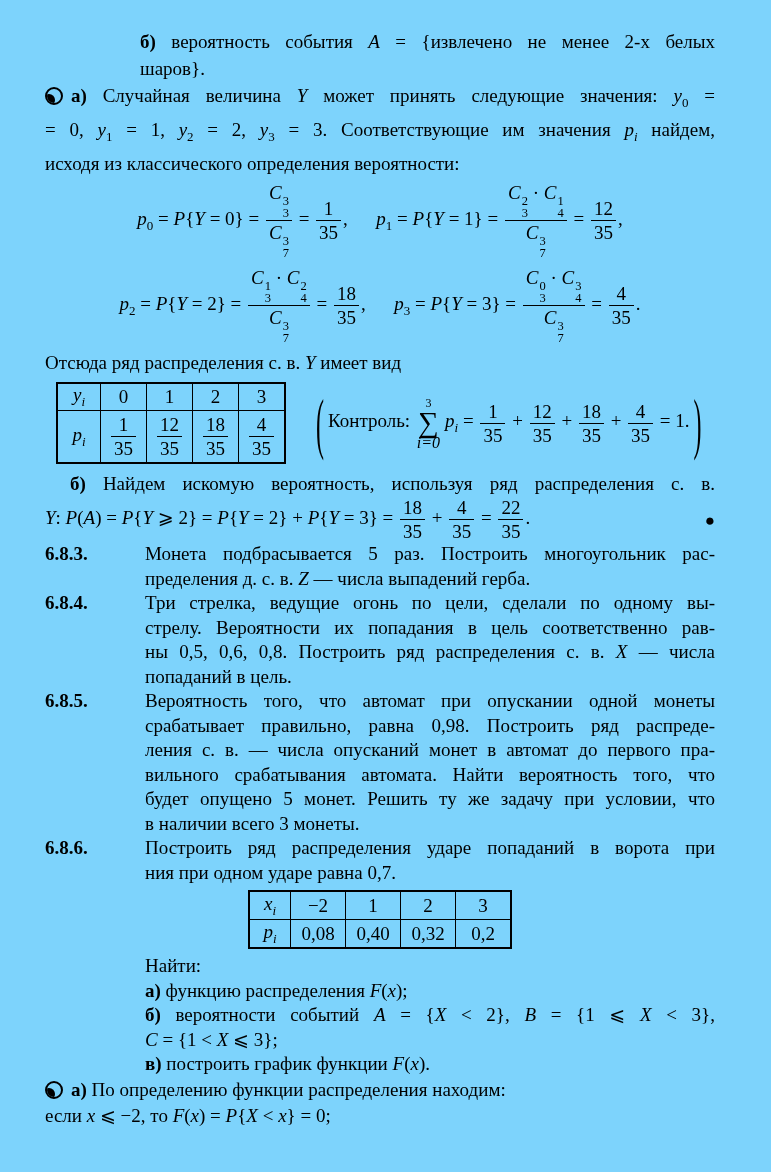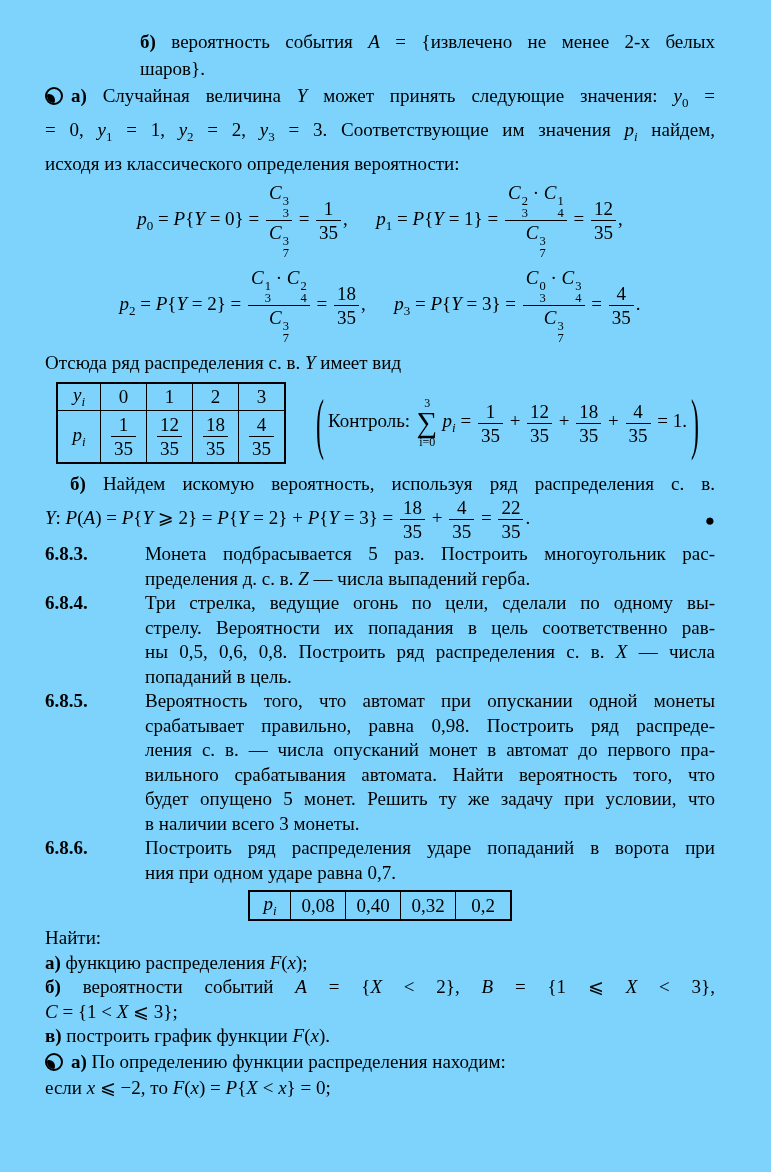--- a/index.html
+++ b/index.html
@@ -9,21 +9,21 @@
     font-family:"Liberation Serif","DejaVu Serif","DejaVu Sans",serif;
     font-size:19px;
     box-sizing:border-box;
     padding:28px 56px 0 45px;
     overflow:hidden;
   }
   .tl{ line-height:27px; position:relative; }
   .tl.j{ text-align:justify; text-align-last:justify; }
   .blk{ }
   .indentA{ margin-left:95px; }
-  .find{ }
+  .find{ margin-left:100px; }
   .find .tl{ line-height:24.5px; }
   .probs .tl{ line-height:24.5px; }
   .solend .tl{ line-height:26.5px; }
   .solb .tl:first-child{ text-indent:25px; }
 
   .rs-n{}
   .rs-b{ font-weight:bold; }
   .rs-i{ font-style:italic; }
   .rs-sub{ font-size:13px; vertical-align:-5px; }
   .rs-isub{ font-size:13px; font-style:italic; vertical-align:-5px; }
@@ -32,21 +32,21 @@
   .frac .num{ display:block; border-bottom:1.4px solid #000; padding:0 3px 1px; }
   .frac .den{ display:block; padding:1px 3px 0; }
 
   .stk{ display:inline-flex; flex-direction:column; align-items:flex-start;
         font-size:12.5px; line-height:11.5px; vertical-align:-6px; margin-left:1px; font-style:normal; }
 
   .sum{ display:inline-flex; flex-direction:column; align-items:center; vertical-align:middle;
         margin:0 5px 0 2px; line-height:1; }
   .sum .sum-t{ font-size:12px; line-height:12px; }
   .sum .sum-s{ font-size:29px; line-height:27px; }
-  .sum .sum-b{ font-size:12px; line-height:13px; }
+  .sum .sum-b{ font-size:16px; line-height:13px; font-style:italic; }
 
   .bigp{ display:inline-block; font-size:24px; transform:scaleY(2.85); vertical-align:middle;
          margin:0 4px; line-height:1; }
 
   .sol-icon{ display:inline-block; width:14px; height:14px; border:2px solid #000; border-radius:50%;
              position:relative; overflow:hidden; vertical-align:-3px; margin-right:8px; }
   .sol-icon::before{ content:""; position:absolute; left:-4px; top:5px; width:12px; height:12px;
                      background:#000; border-radius:50%; }
 
   .qed{ position:absolute; right:0; top:50%; transform:translateY(-50%); font-size:17px; }
@@ -193,20 +193,27 @@
       <div class="pbody">
           <div class="tl j"><span class="rs-n">Построить ряд распределения ударе попаданий в ворота при</span></div>
           <div class="tl"><span class="rs-n">ния при одном ударе равна 0,7.</span></div>
         </div>
     </div>
   </div>
 
   <div class="t2wrap">
     <table class="dtab t2">
       <tbody>
+          <tr>
+        <td class="lbl"><span class="rs-i">x</span><span class="rs-isub">i</span></td>
+        <td><span class="rs-n">−2</span></td>
+        <td><span class="rs-n">1</span></td>
+        <td><span class="rs-n">2</span></td>
+        <td><span class="rs-n">3</span></td>
+      </tr>
       <tr>
         <td class="lbl"><span class="rs-i">p</span><span class="rs-isub">i</span></td>
         <td><span class="rs-n">0,08</span></td>
         <td><span class="rs-n">0,40</span></td>
         <td><span class="rs-n">0,32</span></td>
         <td><span class="rs-n">0,2</span></td>
       </tr>
     </tbody>
       </table>
   </div>

